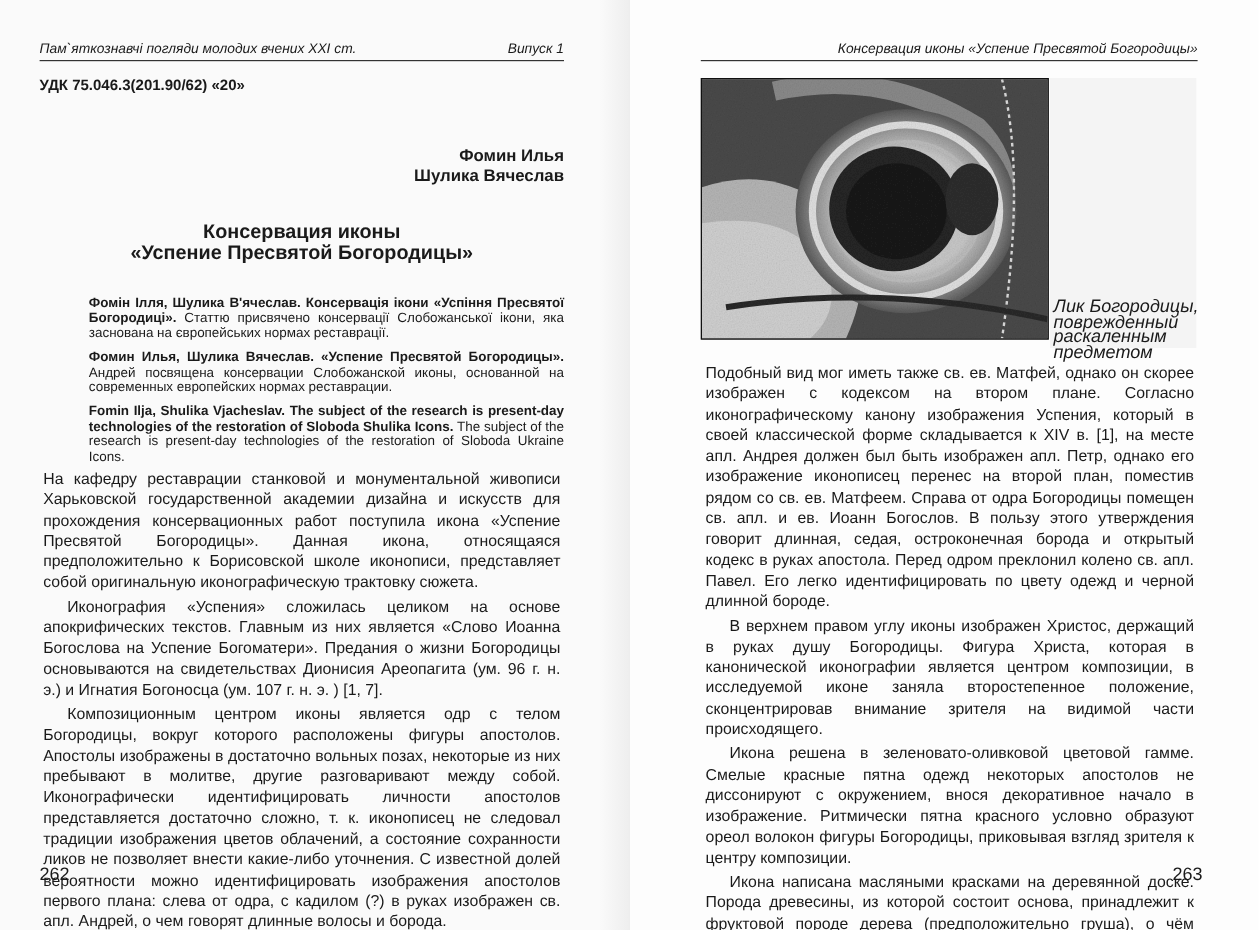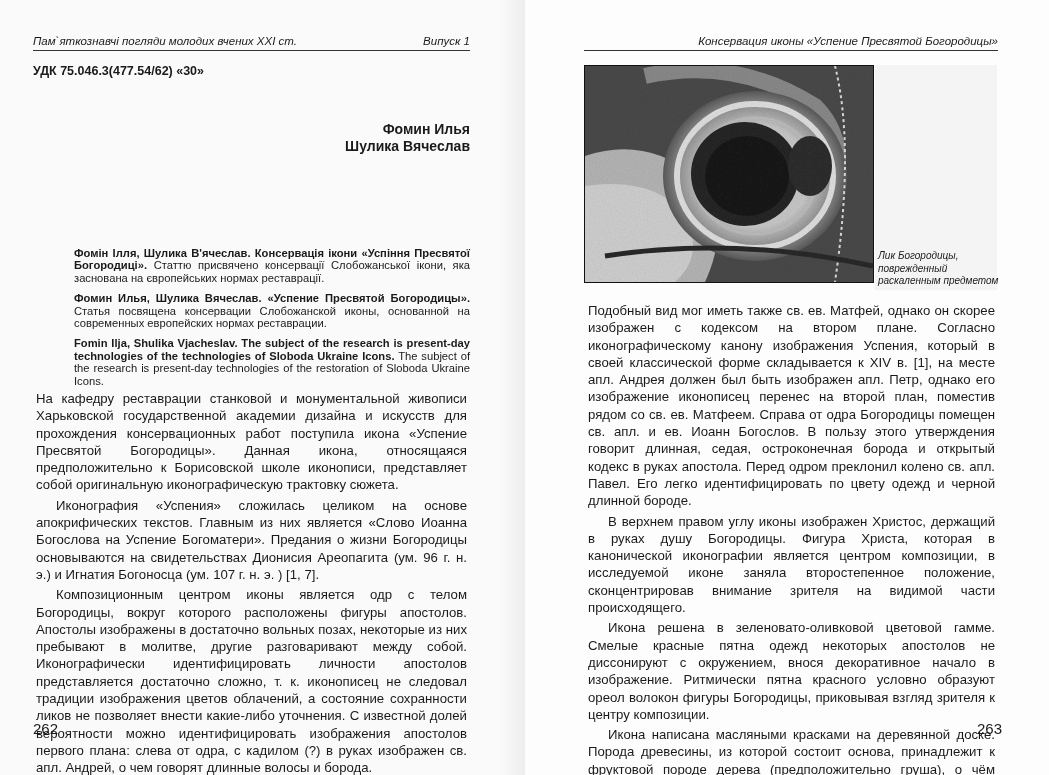--- a/index.html
+++ b/index.html
@@ -63,50 +63,54 @@
   .page-left .page-number { left: 33px; }
   .page-right .page-number { left: 452px; }
 
   .figure {
     position: absolute; left: 59px; top: 65px; width: 290px; height: 218px;
     border: 1.5px solid #111; box-sizing: border-box; overflow: hidden;
     background: #6a6a6a;
   }
   .caption {
     position: absolute; left: 353px; top: 250px; width: 130px;
-    font-style: italic; font-size: 10px; line-height: 12.5px;
+    font-style: italic; font-size: 15px; line-height: 12.5px;
   }
   .caption-bg {
     position: absolute; left: 350px; top: 65px; width: 122px; height: 225px;
     background: #f4f4f4;
   }
 </style>
 </head>
 <body>
 
 <div class="spread">
 
   <div class="page page-left">
     <div class="running-head">
       <span>Пам`яткознавчі погляди молодих вчених XXI ст.</span>
       <span class="rh-right">Випуск 1</span>
     </div>
 
-    <div class="udk">УДК 75.046.3(477.54/62) «30»</div>
+    <div class="udk">УДК 75.046.3(201.90/62) «20»</div>
 
     <div class="authors">
       <div>Фомин Илья</div>
       <div>Шулика Вячеслав</div>
     </div>
 
+    <div class="title">
+      <div>Консервация иконы</div>
+      <div>«Успение Пресвятой Богородицы»</div>
+    </div>
 
     <div class="abstracts">
       <p><b>Фомін Ілля, Шулика В'ячеслав. Консервація ікони «Успіння Пресвятої Богородиці».</b><span> Статтю присвячено консервації Слобожанської ікони, яка заснована на європейських нормах реставрації.</span></p>
-      <p><b>Фомин Илья, Шулика Вячеслав. «Успение Пресвятой Богородицы».</b><span> Статья посвящена консервации Слобожанской иконы, основанной на современных европейских нормах реставрации.</span></p>
-      <p><b>Fomin Ilja, Shulika Vjacheslav. The subject of the research is present-day technologies of the technologies of Sloboda Ukraine Icons.</b><span> The subject of the research is present-day technologies of the restoration of Sloboda Ukraine Icons.</span></p>
+      <p><b>Фомин Илья, Шулика Вячеслав. «Успение Пресвятой Богородицы».</b><span> Андрей посвящена консервации Слобожанской иконы, основанной на современных европейских нормах реставрации.</span></p>
+      <p><b>Fomin Ilja, Shulika Vjacheslav. The subject of the research is present-day technologies of the restoration of Sloboda Shulika Icons.</b><span> The subject of the research is present-day technologies of the restoration of Sloboda Ukraine Icons.</span></p>
     </div>
 
     <div class="body-text">
       <p>На кафедру реставрации станковой и монументальной живописи Харьковской государственной академии дизайна и искусств для прохождения консервационных работ поступила икона «Успение Пресвятой Богородицы». Данная икона, относящаяся предположительно к Борисовской школе иконописи, представляет собой оригинальную иконографическую трактовку сюжета.</p>
       <p class="indent">Иконография «Успения» сложилась целиком на основе апокрифических текстов. Главным из них является «Слово Иоанна Богослова на Успение Богоматери». Предания о жизни Богородицы основываются на свидетельствах Дионисия Ареопагита (ум. 96 г. н. э.) и Игнатия Богоносца (ум. 107 г. н. э. ) [1, 7].</p>
       <p class="indent">Композиционным центром иконы является одр с телом Богородицы, вокруг которого расположены фигуры апостолов. Апостолы изображены в достаточно вольных позах, некоторые из них пребывают в молитве, другие разговаривают между собой. Иконографически идентифицировать личности апостолов представляется достаточно сложно, т. к. иконописец не следовал традиции изображения цветов облачений, а состояние сохранности ликов не позволяет внести какие-либо уточнения. С известной долей вероятности можно идентифицировать изображения апостолов первого плана: слева от одра, с кадилом (?) в руках изображен св. апл. Андрей, о чем говорят длинные волосы и борода.</p>
     </div>
 
     <div class="page-number">262</div>
   </div>

